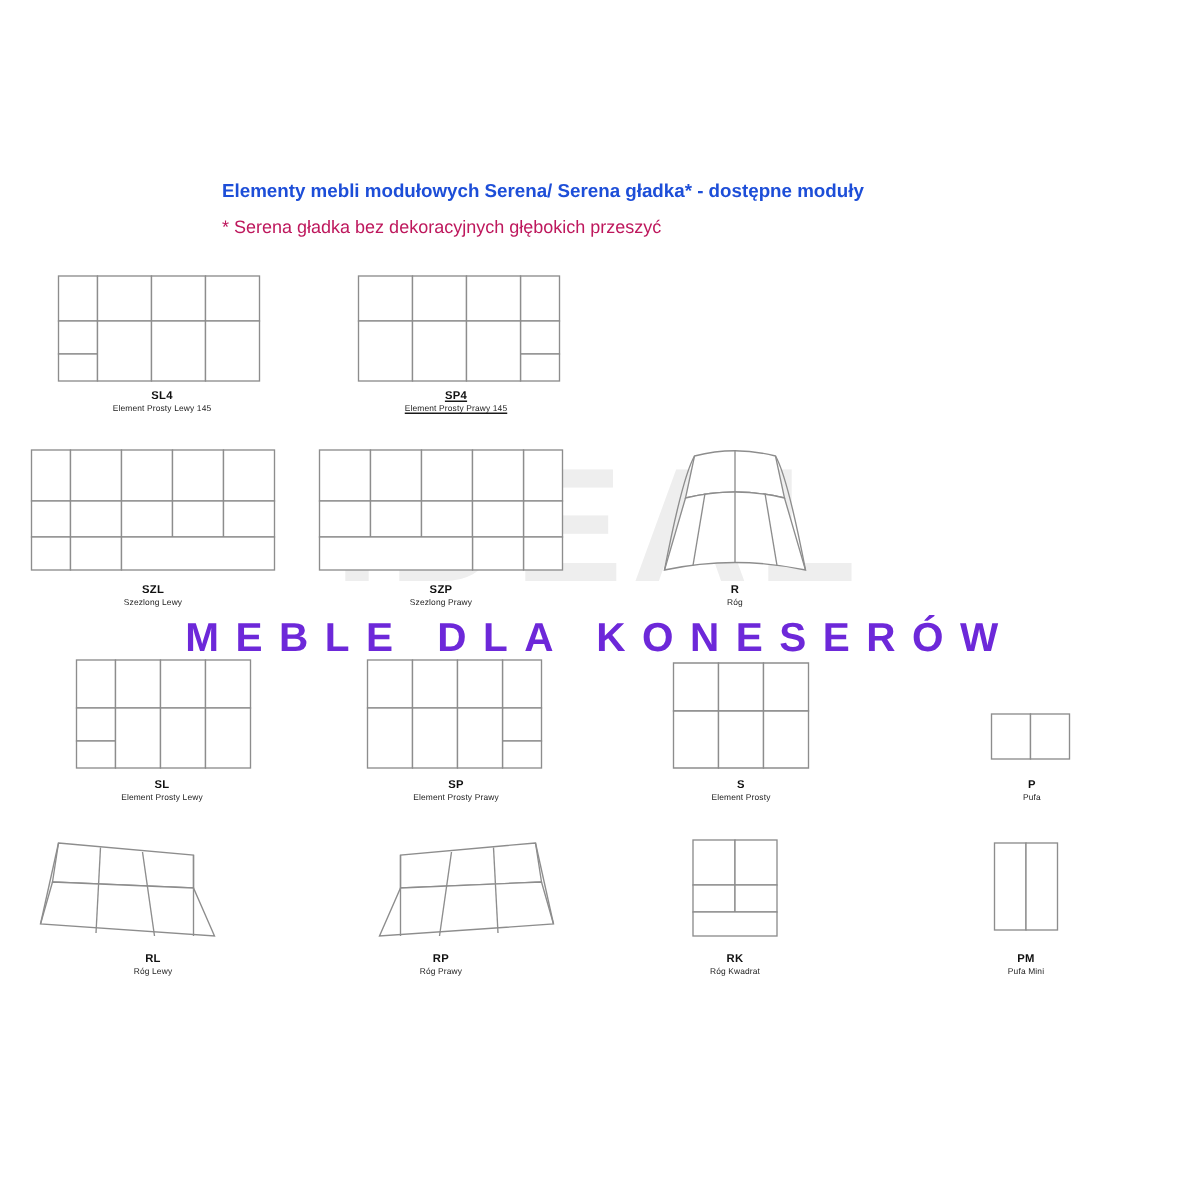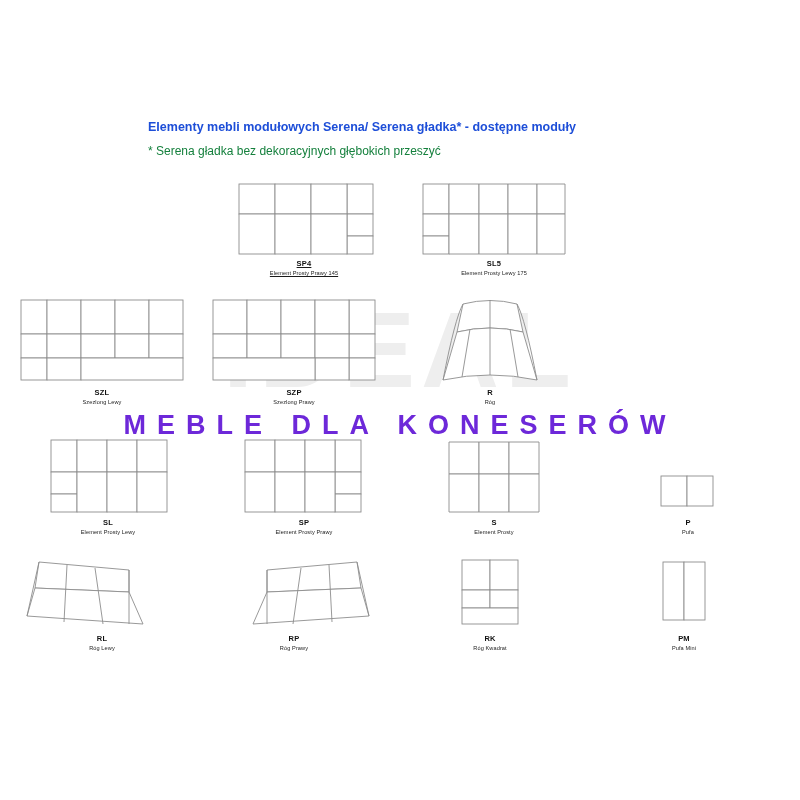--- a/index.html
+++ b/index.html
@@ -51,21 +51,21 @@
     top: 120px;
     font-size: 12.5px;
     font-weight: bold;
     color: #1d4ed8;
   }
   .subtitle {
     position: absolute;
     left: 148px;
     top: 144px;
     font-size: 12px;
-    color: #15803d;
+    color: #be185d;
   }
   
   .cell {
     position: absolute;
     text-align: center;
   }
   .cell .art {
     position: relative;
     width: 100%;
   }
@@ -92,58 +92,56 @@
 <div id="sheet">
 
   <div class="watermark">
     <div class="wm-main">IDEAL</div>
     <div class="wm-sub">MEBLE DLA KONESERÓW</div>
   </div>
 
   <div class="title">Elementy mebli modułowych Serena/ Serena gładka* - dostępne moduły</div>
   <div class="subtitle">* Serena gładka bez dekoracyjnych głębokich przeszyć</div>
 
+  <div class="cell" style="left:20px; top:182px; width:176px;">
+    <div class="art">
+      <svg width="150" height="75" viewBox="0 0 150 75">
+        <rect class="ln" x="6" y="2" width="26" height="30"></rect>
+        <rect class="ln" x="6" y="32" width="26" height="22"></rect>
+        <rect class="ln" x="6" y="54" width="26" height="18"></rect>
+        <rect class="ln" x="32" y="2" width="36" height="30"></rect>
+        <rect class="ln" x="68" y="2" width="36" height="30"></rect>
+        <rect class="ln" x="104" y="2" width="36" height="30"></rect>
+        <rect class="ln" x="32" y="32" width="36" height="40"></rect>
+        <rect class="ln" x="68" y="32" width="36" height="40"></rect>
+        <rect class="ln" x="104" y="32" width="36" height="40"></rect>
+      </svg>
+    </div>
+    <div class="code">SL4</div>
+    <div class="desc">Element Prosty Lewy 145</div>
+  </div>
 
   <div class="cell" style="left:216px; top:182px; width:176px;text-decoration:underline;">
     <div class="art">
       <svg width="150" height="75" viewBox="0 0 150 75">
         <rect class="ln" x="118" y="2" width="26" height="30"></rect>
         <rect class="ln" x="118" y="32" width="26" height="22"></rect>
         <rect class="ln" x="118" y="54" width="26" height="18"></rect>
         <rect class="ln" x="10" y="2" width="36" height="30"></rect>
         <rect class="ln" x="46" y="2" width="36" height="30"></rect>
         <rect class="ln" x="82" y="2" width="36" height="30"></rect>
         <rect class="ln" x="10" y="32" width="36" height="40"></rect>
         <rect class="ln" x="46" y="32" width="36" height="40"></rect>
         <rect class="ln" x="82" y="32" width="36" height="40"></rect>
       </svg>
     </div>
     <div class="code">SP4</div>
     <div class="desc">Element Prosty Prawy 145</div>
   </div>
 
-  <div class="cell" style="left:406px; top:182px; width:176px;">
-    <div class="art">
-      <svg width="150" height="75" viewBox="0 0 150 75">
-        <rect class="ln" x="4" y="2" width="26" height="30"></rect>
-        <rect class="ln" x="4" y="32" width="26" height="22"></rect>
-        <rect class="ln" x="4" y="54" width="26" height="18"></rect>
-        <path class="ln" d="M30 2 h30 v30 h-30 z"></path>
-        <path class="ln" d="M60 2 h29 v30 h-29 z"></path>
-        <path class="ln" d="M89 2 h29 v30 h-29 z"></path>
-        <path class="ln" d="M118 2 h28 v30 h-28 z"></path>
-        <path class="ln" d="M30 32 h30 v40 h-30 z"></path>
-        <path class="ln" d="M60 32 h29 v40 h-29 z"></path>
-        <path class="ln" d="M89 32 h29 v40 h-29 z"></path>
-        <path class="ln" d="M118 32 h28 v40 h-28 z"></path>
-      </svg>
-    </div>
-    <div class="code">SL5</div>
-    <div class="desc">Element Prosty Lewy 175</div>
-  </div>
 
 
   <div class="cell" style="left:12px; top:296px; width:180px;">
     <div class="art">
       <svg width="170" height="90" viewBox="0 0 170 90">
         <rect class="ln" x="4" y="4" width="26" height="34"></rect>
         <rect class="ln" x="4" y="38" width="26" height="24"></rect>
         <rect class="ln" x="4" y="62" width="26" height="22"></rect>
         <rect class="ln" x="30" y="4" width="34" height="34"></rect>
         <rect class="ln" x="64" y="4" width="34" height="34"></rect>

